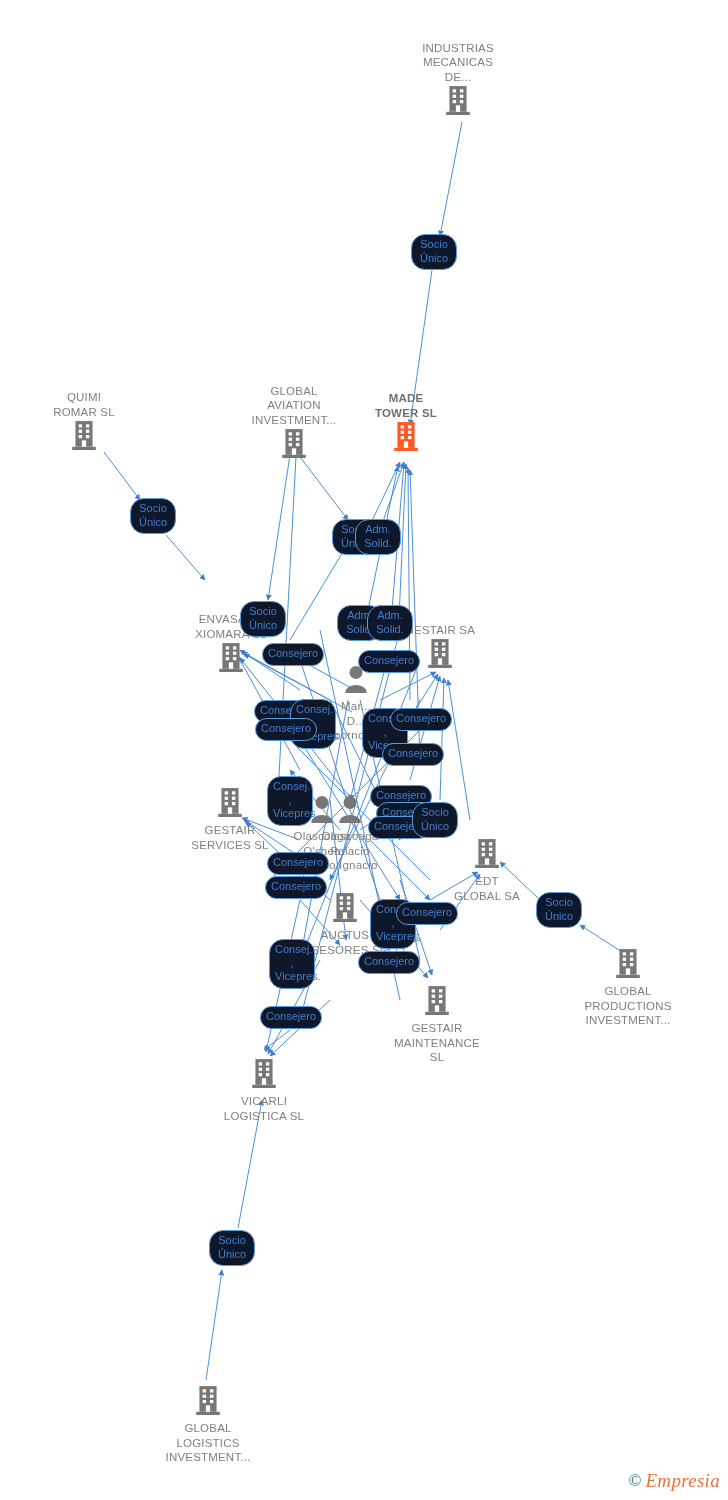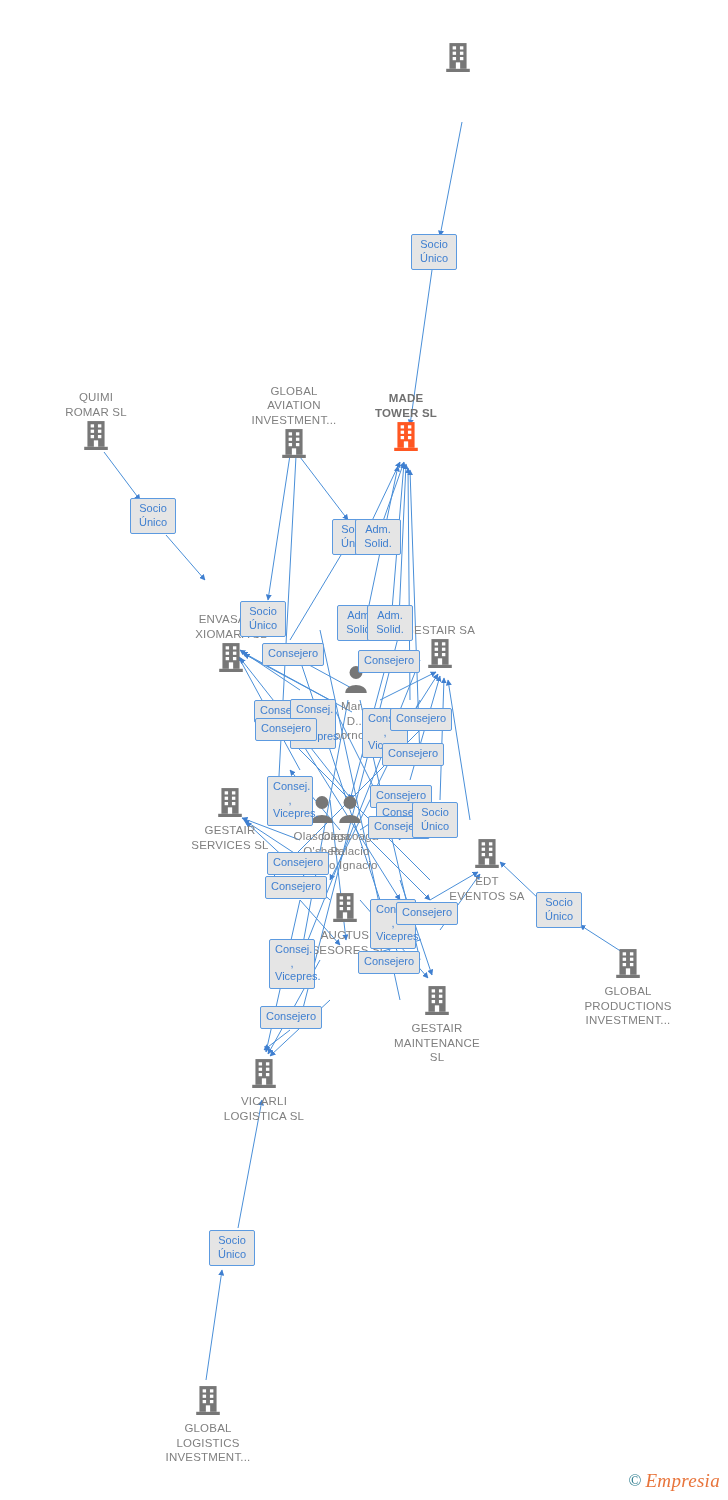--- a/index.html
+++ b/index.html
@@ -43,23 +43,23 @@
   }
   .node .node-icon {
     display: block;
     margin: 1px auto 0 auto;
   }
   .node.below .node-label {
     margin-top: 2px;
   }
   .edge-label {
     position: absolute;
-    background: #e5e5e5;
+    background: #0f172a;
     border: 1px solid #5c9ae0;
-    border-radius: 2px;
+    border-radius: 14px;
     color: #3f7fd0;
     font-size: 11px;
     line-height: 13.5px;
     text-align: center;
     padding: 3px 5px 4px 5px;
     white-space: pre-line;
     box-sizing: border-box;
   }
   .watermark {
     position: absolute;
@@ -169,33 +169,36 @@
       <path d="M 270 720 L 430 880"></path>
       <path d="M 430 720 L 270 880"></path>
       <path d="M 320 630 L 400 1000"></path>
       <path d="M 400 630 L 300 1020"></path>
       <path d="M 350 540 L 290 640"></path>
     </g>
   </svg>
 
   <div id="nodes-root">
       <div class="node" style="left: 458px; top: 40.5px;">
-        <span class="node-icon"><svg width="26" height="30" viewBox="0 0 24 28" xmlns="http://www.w3.org/2000/svg">
-            <rect x="4" y="1" width="16" height="24" fill="#777777"></rect>
-            <rect x="1" y="25" width="22" height="3" fill="#777777"></rect>
-            <rect x="7" y="4" width="3.2" height="3" fill="#ffffff"></rect>
-            <rect x="13.8" y="4" width="3.2" height="3" fill="#ffffff"></rect>
-            <rect x="7" y="9" width="3.2" height="3" fill="#ffffff"></rect>
-            <rect x="13.8" y="9" width="3.2" height="3" fill="#ffffff"></rect>
-            <rect x="7" y="14" width="3.2" height="3" fill="#ffffff"></rect>
-            <rect x="13.8" y="14" width="3.2" height="3" fill="#ffffff"></rect>
-            <rect x="10" y="19" width="4" height="6" fill="#ffffff"></rect>
-          </svg></span>
-      </div>
-      <div class="node" style="left: 96px; top: 390px;">
+        <div class="node-label">INDUSTRIAS
+MECANICAS
+DE...</div>
+        <span class="node-icon"><svg width="26" height="30" viewBox="0 0 24 28" xmlns="http://www.w3.org/2000/svg">
+            <rect x="4" y="1" width="16" height="24" fill="#777777"></rect>
+            <rect x="1" y="25" width="22" height="3" fill="#777777"></rect>
+            <rect x="7" y="4" width="3.2" height="3" fill="#ffffff"></rect>
+            <rect x="13.8" y="4" width="3.2" height="3" fill="#ffffff"></rect>
+            <rect x="7" y="9" width="3.2" height="3" fill="#ffffff"></rect>
+            <rect x="13.8" y="9" width="3.2" height="3" fill="#ffffff"></rect>
+            <rect x="7" y="14" width="3.2" height="3" fill="#ffffff"></rect>
+            <rect x="13.8" y="14" width="3.2" height="3" fill="#ffffff"></rect>
+            <rect x="10" y="19" width="4" height="6" fill="#ffffff"></rect>
+          </svg></span>
+      </div>
+      <div class="node" style="left: 84px; top: 390px;">
         <div class="node-label">QUIMI
 ROMAR SL</div>
         <span class="node-icon"><svg width="26" height="30" viewBox="0 0 24 28" xmlns="http://www.w3.org/2000/svg">
             <rect x="4" y="1" width="16" height="24" fill="#777777"></rect>
             <rect x="1" y="25" width="22" height="3" fill="#777777"></rect>
             <rect x="7" y="4" width="3.2" height="3" fill="#ffffff"></rect>
             <rect x="13.8" y="4" width="3.2" height="3" fill="#ffffff"></rect>
             <rect x="7" y="9" width="3.2" height="3" fill="#ffffff"></rect>
             <rect x="13.8" y="9" width="3.2" height="3" fill="#ffffff"></rect>
             <rect x="7" y="14" width="3.2" height="3" fill="#ffffff"></rect>
@@ -284,21 +287,21 @@
             <rect x="1" y="25" width="22" height="3" fill="#777777"></rect>
             <rect x="7" y="4" width="3.2" height="3" fill="#ffffff"></rect>
             <rect x="13.8" y="4" width="3.2" height="3" fill="#ffffff"></rect>
             <rect x="7" y="9" width="3.2" height="3" fill="#ffffff"></rect>
             <rect x="13.8" y="9" width="3.2" height="3" fill="#ffffff"></rect>
             <rect x="7" y="14" width="3.2" height="3" fill="#ffffff"></rect>
             <rect x="13.8" y="14" width="3.2" height="3" fill="#ffffff"></rect>
             <rect x="10" y="19" width="4" height="6" fill="#ffffff"></rect>
           </svg></span>
         <div class="node-label">EDT
-EVENTOS SA</div>
+GLOBAL SA</div>
       </div>
       <div class="node below" style="left: 628px; top: 947px;">
         <span class="node-icon"><svg width="26" height="30" viewBox="0 0 24 28" xmlns="http://www.w3.org/2000/svg">
             <rect x="4" y="1" width="16" height="24" fill="#777777"></rect>
             <rect x="1" y="25" width="22" height="3" fill="#777777"></rect>
             <rect x="7" y="4" width="3.2" height="3" fill="#ffffff"></rect>
             <rect x="13.8" y="4" width="3.2" height="3" fill="#ffffff"></rect>
             <rect x="7" y="9" width="3.2" height="3" fill="#ffffff"></rect>
             <rect x="13.8" y="9" width="3.2" height="3" fill="#ffffff"></rect>
             <rect x="7" y="14" width="3.2" height="3" fill="#ffffff"></rect>

